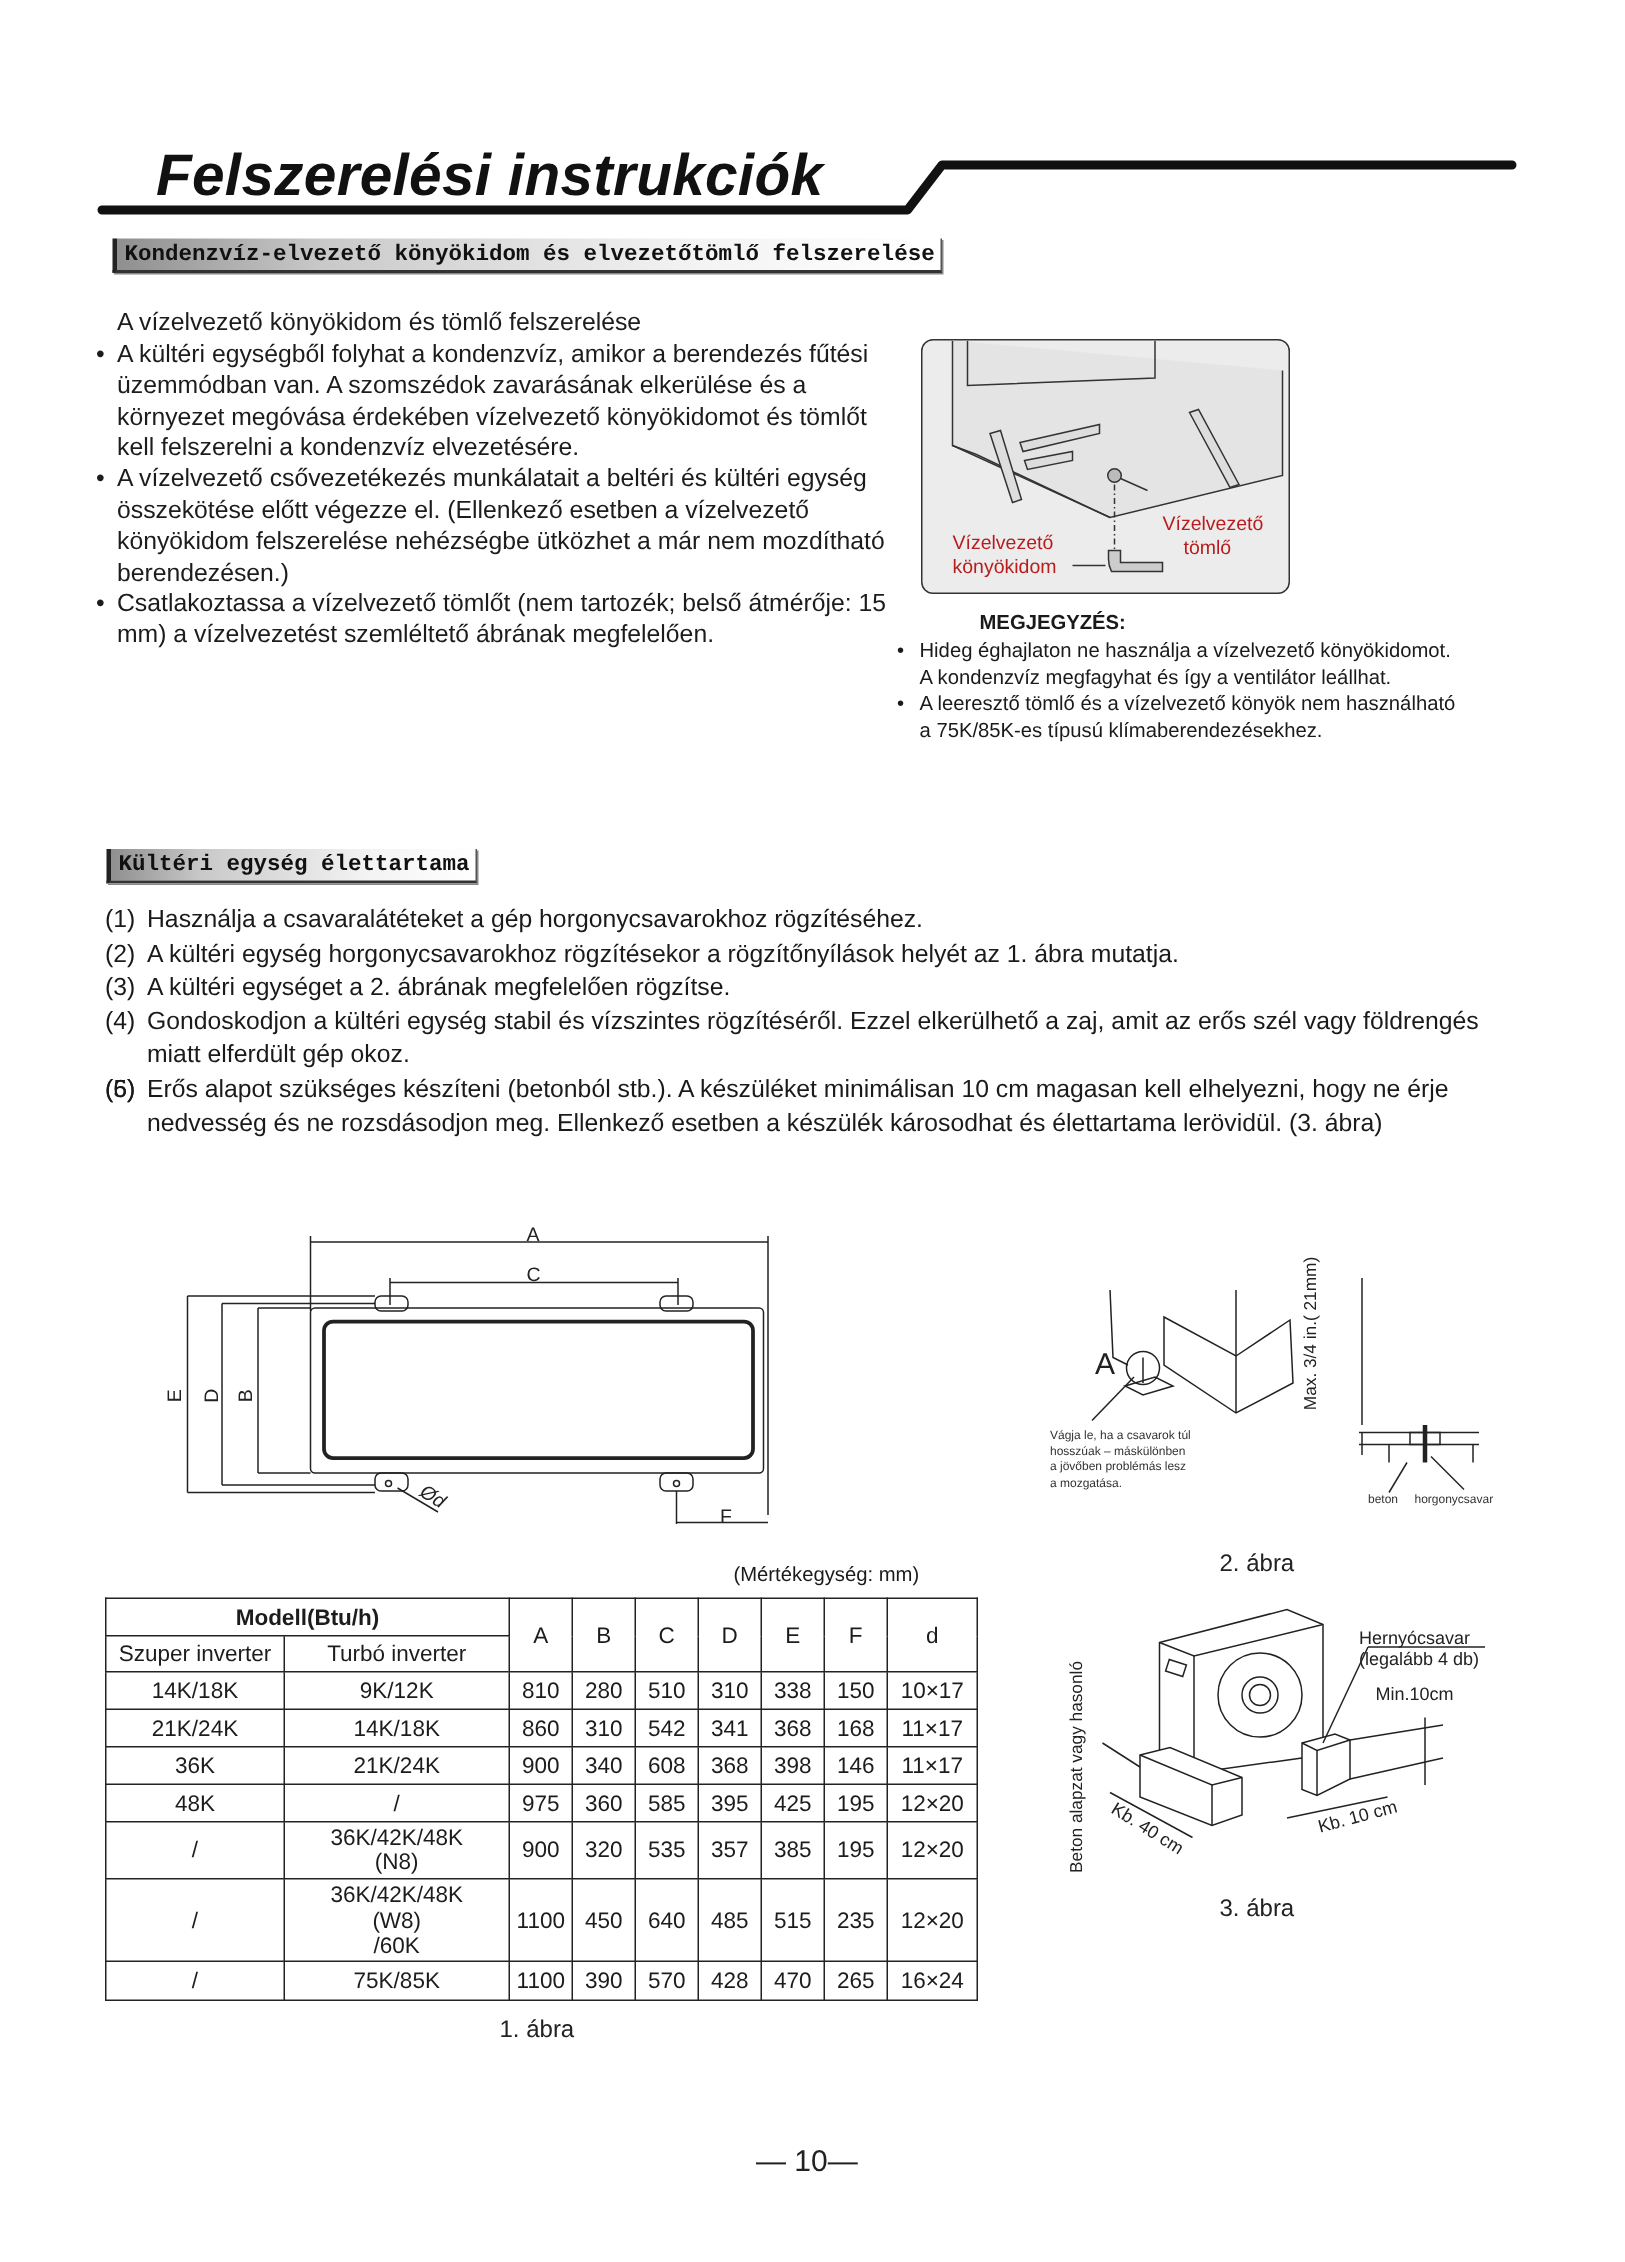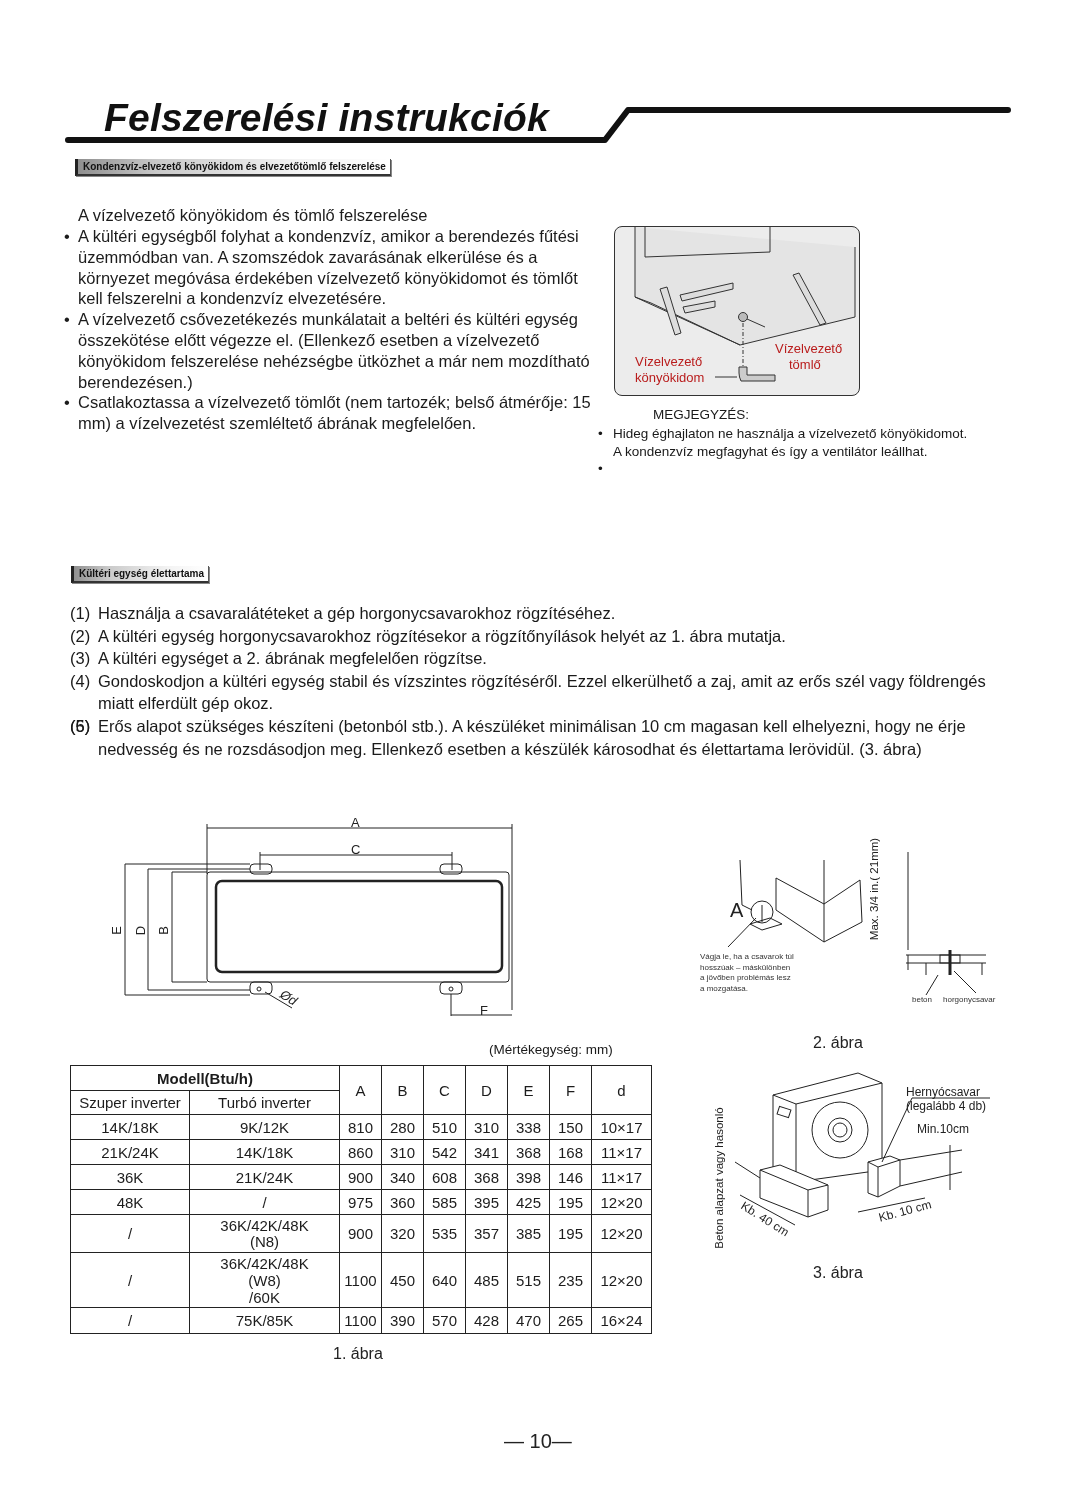--- a/index.html
+++ b/index.html
@@ -8,35 +8,35 @@
   .abs { position: absolute; }
 
   
   .title { left: 104px; top: 96px; font-size: 39px; font-weight: bold; font-style: italic;
            letter-spacing: 0.2px; color: #111; white-space: nowrap; }
   .title-rule { left: 0; top: 0; }
 
   
   .sec-head { background: linear-gradient(to right, #8f8f8f 0%, #c9c9c9 25%, #f3f3f3 70%, #ffffff 100%);
               border-left: 3px solid #222; border-bottom: 2px solid #333; border-right: 1px solid #555;
-              font-weight: bold; font-size: 10px; color: #111; padding: 2px 4px 2px 5px;
-              box-shadow: 1px 1px 0 #888; white-space: nowrap; }
+              font-weight: bold; font-size: 15px; color: #111; padding: 2px 4px 2px 5px;
+              box-shadow: 1px 1px 0 #888; white-space: nowrap; font-family: Liberation Mono, monospace; }
 
   .body-text { font-size: 16.5px; line-height: 20.8px; color: #1c1c1c; }
   .intro-line { left: 78px; top: 205px; }
   .bullets { left: 62px; top: 226px; width: 530px; margin: 0; padding: 0; list-style: none; }
   .bullets li { position: relative; padding-left: 16px; }
   .bullets li .dot { position: absolute; left: 2px; top: 0; }
 
   
   .fig0 { left: 614px; top: 226px; width: 244px; height: 168px; border: 1.5px solid #333;
           border-radius: 8px; background: #ececec; overflow: hidden; }
   .fig0-label { font-size: 13px; line-height: 16px; color: #b91c1c; position: absolute; white-space: nowrap; }
 
-  .note-title { left: 613px; top: 407px; font-size: 13.5px; font-weight: normal; padding-left: 40px; }
+  .note-title { left: 613px; top: 407px; font-size: 13.5px; font-weight: bold; padding-left: 40px; }
   .notes { left: 596px; top: 425px; width: 380px; margin: 0; padding: 0; list-style: none;
            font-size: 13.5px; line-height: 17.5px; }
   .notes li { position: relative; padding-left: 17px; }
   .notes li .dot { position: absolute; left: 2px; top: 0; }
 
   .steps { left: 70px; top: 602px; width: 960px; font-size: 16.5px; line-height: 22.6px; }
   .step { position: relative; padding-left: 28px; }
   .step .num { position: absolute; left: 0; top: 0; }
 
   
@@ -94,21 +94,21 @@
   </div>
   <div class="fig0-label" style="left:160px; top:114px;">
     <div>Vízelvezető</div>
     <div style="margin-left:14px">tömlő</div>
   </div>
 </div>
 
 <div class="abs note-title">MEGJEGYZÉS:</div>
 <ul class="abs notes">
   <li><span class="dot">•</span><span>Hideg éghajlaton ne használja a vízelvezető könyökidomot. A kondenzvíz megfagyhat és így a ventilátor leállhat.</span></li>
-  <li><span class="dot">•</span></li>
+  <li><span class="dot">•</span><span>A leeresztő tömlő és a vízelvezető könyök nem használható a 75K/85K-es típusú klímaberendezésekhez.</span></li>
 </ul>
 
 <div class="abs sec-head" style="left:71px; top:566px;">Kültéri egység élettartama</div>
 
 <div class="abs steps">
   <div class="step"><span class="num">(1)</span><span>Használja a csavaralátéteket a gép horgonycsavarokhoz rögzítéséhez.</span></div>
   <div class="step"><span class="num">(2)</span><span>A kültéri egység horgonycsavarokhoz rögzítésekor a rögzítőnyílások helyét az 1. ábra mutatja.</span></div>
   <div class="step"><span class="num">(3)</span><span>A kültéri egységet a 2. ábrának megfelelően rögzítse.</span></div>
   <div class="step" style="padding-right:30px;"><span class="num">(4)</span><span>Gondoskodjon a kültéri egység stabil és vízszintes rögzítéséről. Ezzel elkerülhető a zaj, amit az erős szél vagy földrengés miatt elferdült gép okoz.</span></div>
   <div class="step"><span class="num">(5)</span></div>

